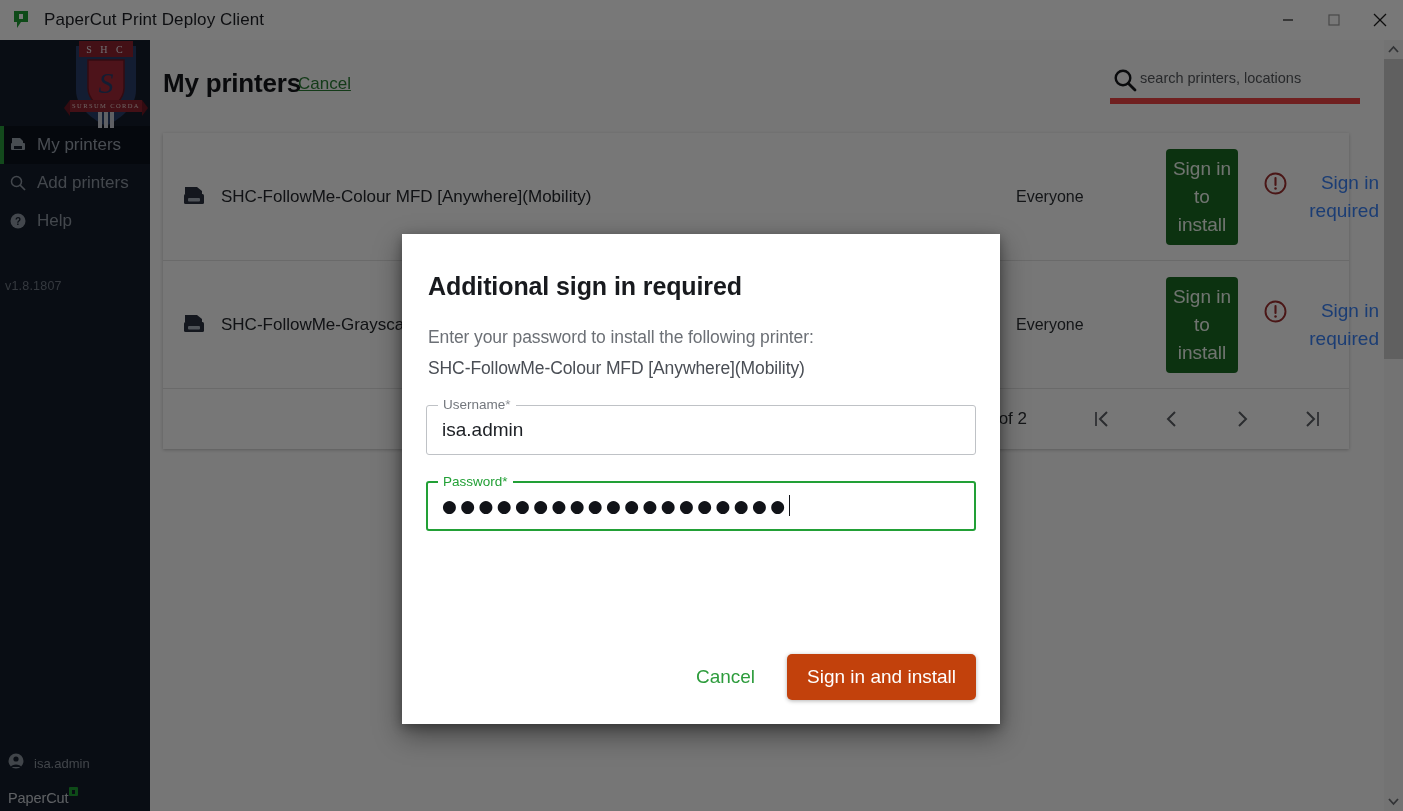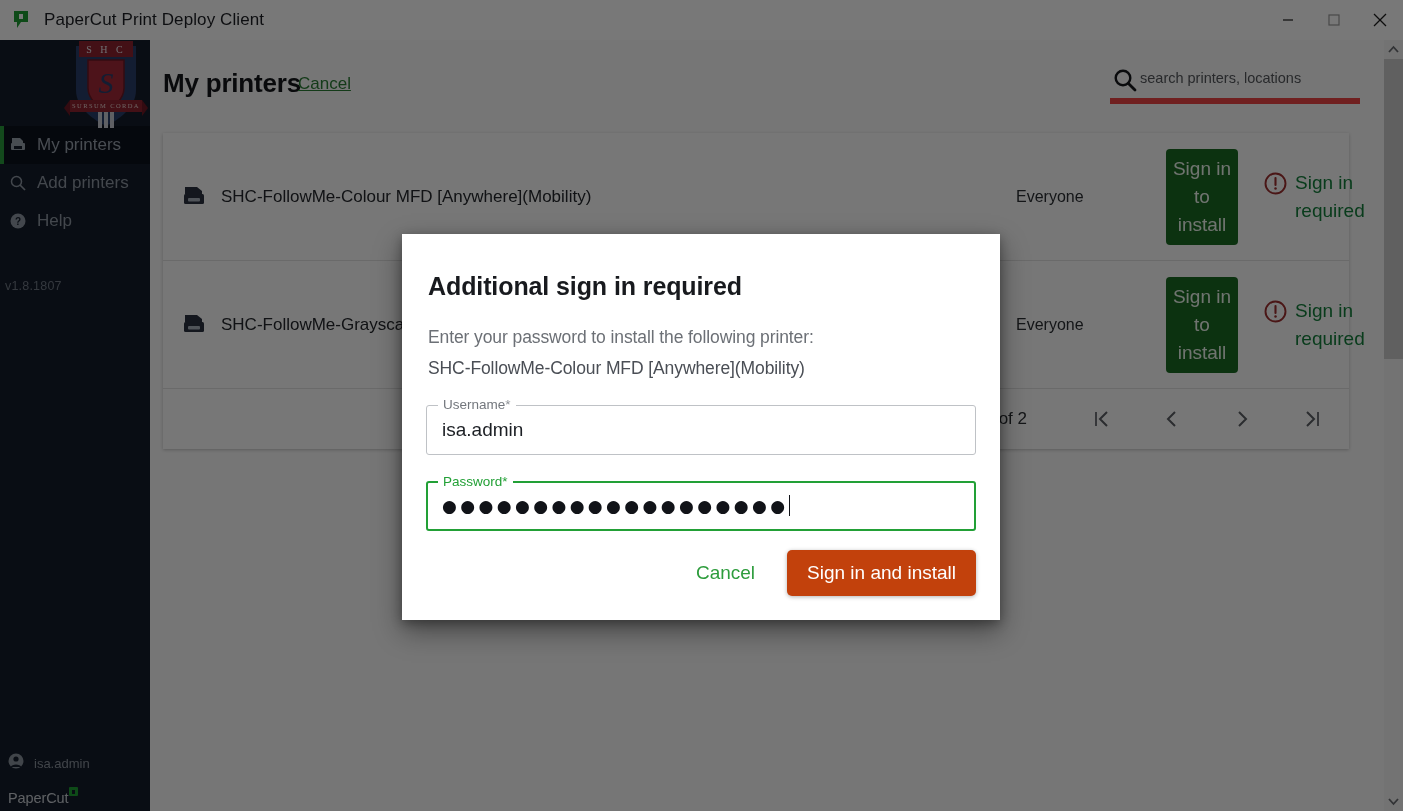--- a/index.html
+++ b/index.html
@@ -125,21 +125,21 @@
   }
   .prow-share { flex: 0 0 150px; font-size: 16px; color: #2c2f34; margin-left: 35px; }
   .install-btn {
     flex: 0 0 72px; height: 96px; background: #1b6b22; color: #edf6ee;
     border: none; border-radius: 4px; font-family: "Liberation Sans", sans-serif;
     font-size: 19px; line-height: 28px; cursor: pointer; padding: 0 6px;
     display: flex; align-items: center; justify-content: center; text-align: center;
   }
   .status-warn {
     flex: 0 0 115px; margin-left: 26px; display: flex; align-items: flex-start;
-    color: #15803d; font-size: 19px; line-height: 28px;
+    color: #3b82f6; font-size: 19px; line-height: 28px; text-align: right;
   }
   .status-warn .wtxt { margin-left: 8px; }
   .pager {
     display: flex; align-items: center; justify-content: flex-end;
     height: 60px; padding-right: 8px; gap: 12px;
   }
   .pager-count { font-size: 17px; color: #2c2f34; margin-right: 34px; }
   .pgbtn {
     width: 58px; height: 44px; display: flex; align-items: center;
     justify-content: center; background: none; border: none; cursor: pointer;
@@ -161,21 +161,21 @@
   }
 
   
   .overlay {
     position: absolute; top: 0; left: 0; width: 1403px; height: 811px;
     background: rgba(0,0,0,.53); z-index: 20;
   }
 
   
   .dialog {
-    position: absolute; left: 402px; top: 234px; width: 598px; height: 386px;
+    position: absolute; left: 402px; top: 234px; width: 598px; height: 490px;
     background: #ffffff; z-index: 30;
     box-shadow: 0 11px 26px rgba(0,0,0,.42), 0 3px 10px rgba(0,0,0,.3);
     padding: 24px;
   }
   .dlg-title {
     font-size: 25px; color: #181a1e; letter-spacing: -.1px;
     margin: 14px 0 0 2px;
   }
   .dlg-sub {
     font-size: 17.5px; color: #6c7076; margin: 26px 0 0 2px; letter-spacing: -.1px;

